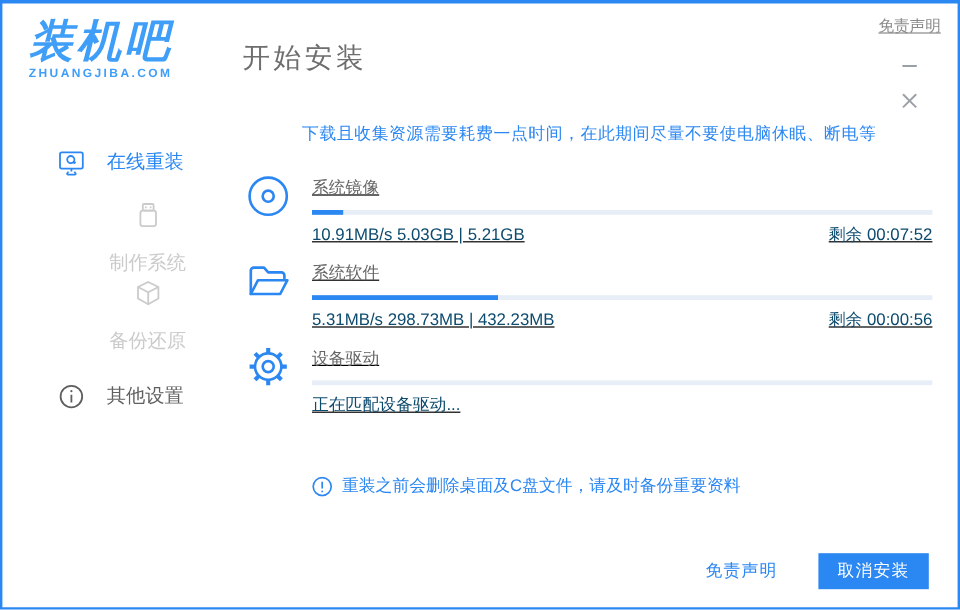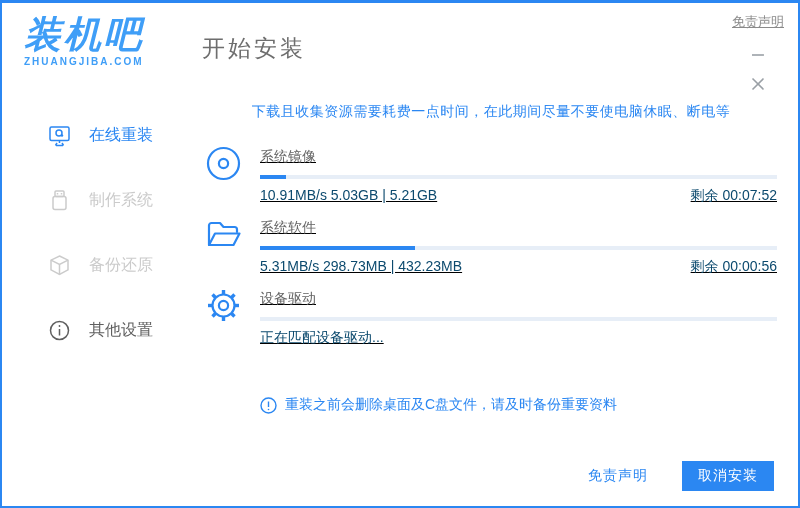--- a/index.html
+++ b/index.html
@@ -39,21 +39,21 @@
   }
 
   
   .sidebar { position:absolute; left:4px; top:100px; width:192px; }
   .side-item {
     height:65px; display:flex; align-items:center;
     padding-left:42px; gap:18px; font-size:16px; cursor:pointer;
   }
   .side-item .side-icon { width:23px; height:23px; display:flex; }
   .side-item.active   { color:#2b87f2; }
-  .side-item.disabled { color:#cbcbcb; }
+  .side-item.disabled { color:#cbcbcb;flex-direction:column; }
   .side-item.normal   { color:#5f5f5f; }
 
   
   .content { position:absolute; left:203px; top:100px; width:572px; }
   .notice {
     color:#2b87f2; font-size:14px; text-align:center;
     margin-bottom:24px; letter-spacing:0.5px; white-space:nowrap;
   }
   .task { display:flex; margin-bottom:11px;text-decoration:underline; }
   .task-icon { width:37px; height:37px; margin-right:18px; color:#2b87f2; flex:0 0 auto; }

